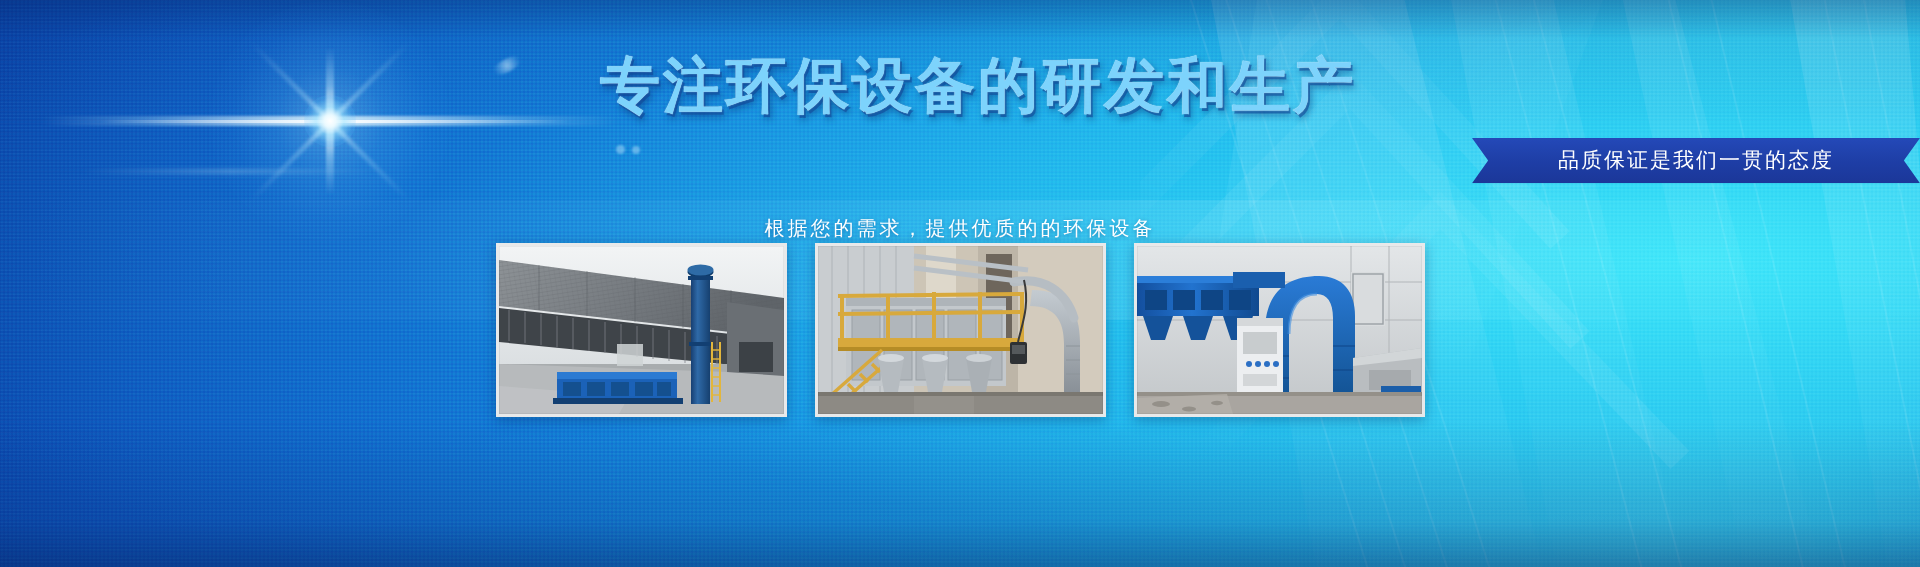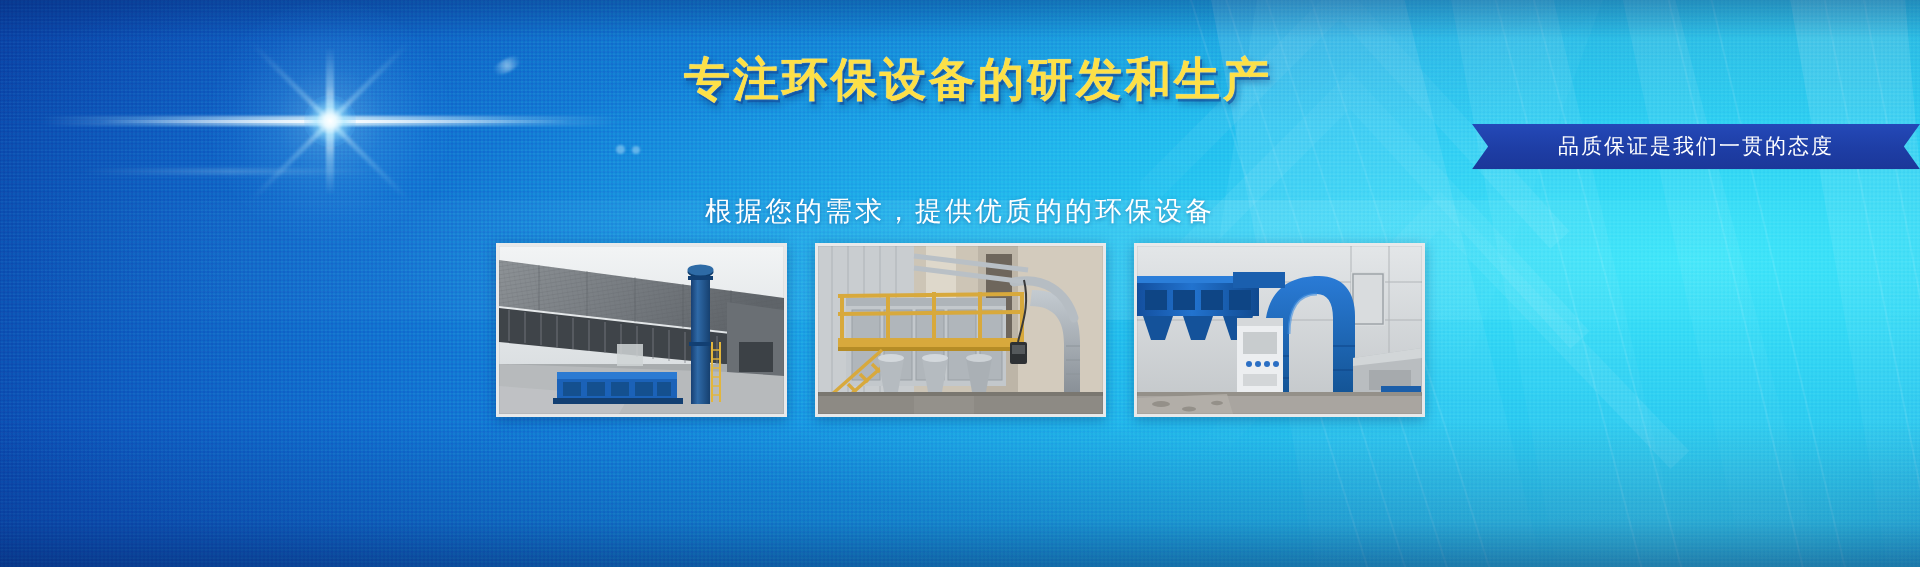--- a/index.html
+++ b/index.html
@@ -213,25 +213,25 @@
   
   .copy {
     position: absolute;
     left: 0; right: 0;
     top: 56px;
     text-align: center;
     z-index: 6;
   }
 
   .headline {
-    font-size: 46px;
+    font-size: 60px;
     line-height: 1;
     font-weight: bold;
     letter-spacing: 3px;
-    color: #fde047;
+    color: #7dd3fc;
     text-shadow:
       0 0 1px rgba(255,255,255,0.9),
       2px 3px 0 rgba(18,70,150,0.60),
       3px 5px 7px rgba(8,45,110,0.48);
     white-space: nowrap;
     padding-left: 36px;
   }
 
   
   .ribbon-wrap {
@@ -253,22 +253,22 @@
     clip-path: polygon(
       0% 0%, 100% 0%,
       100% 0%, 96.4% 50%, 100% 100%,
       100% 100%, 0% 100%,
       3.6% 50%, 0% 0%
     );
     box-shadow: 0 2px 8px rgba(5,30,90,0.30);
   }
 
   .tagline {
-    margin-top: 24px;
-    font-size: 27px;
+    margin-top: 32px;
+    font-size: 20px;
     letter-spacing: 3px;
     color: #ffffff;
     text-shadow: 0 1px 4px rgba(10,55,120,0.45);
     white-space: nowrap;
   }
 
   
   .photos {
     position: absolute;
     left: 0; right: 0;

